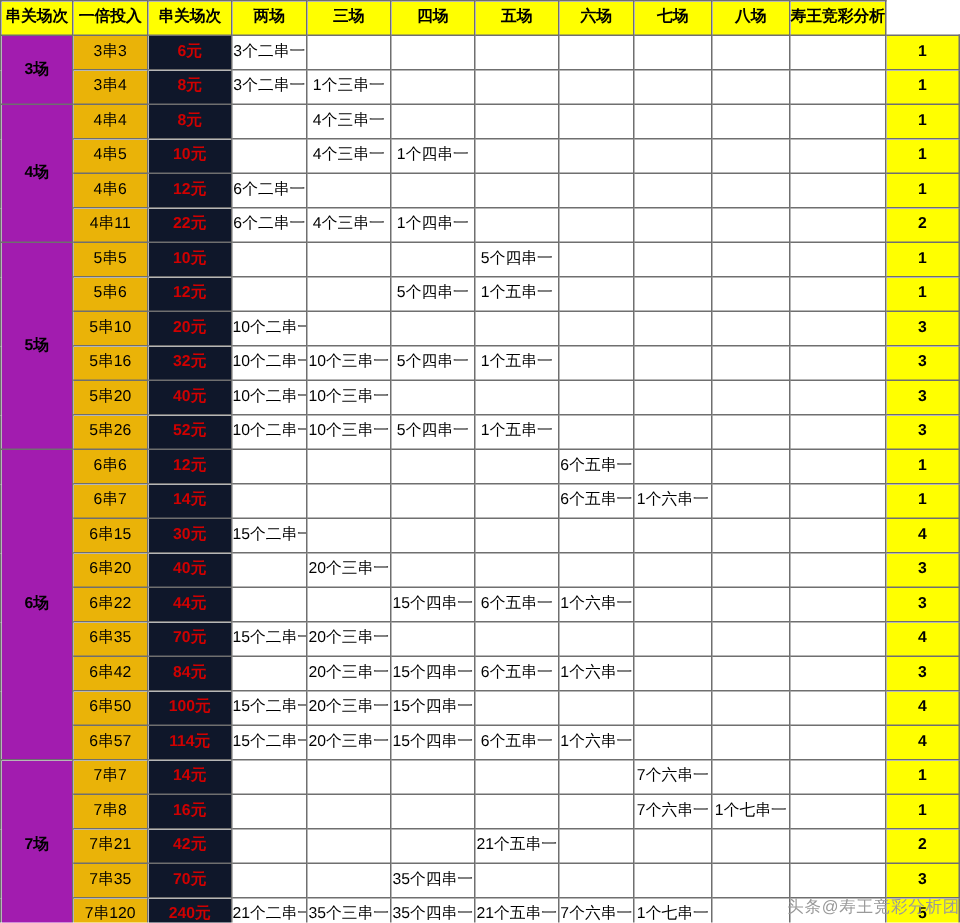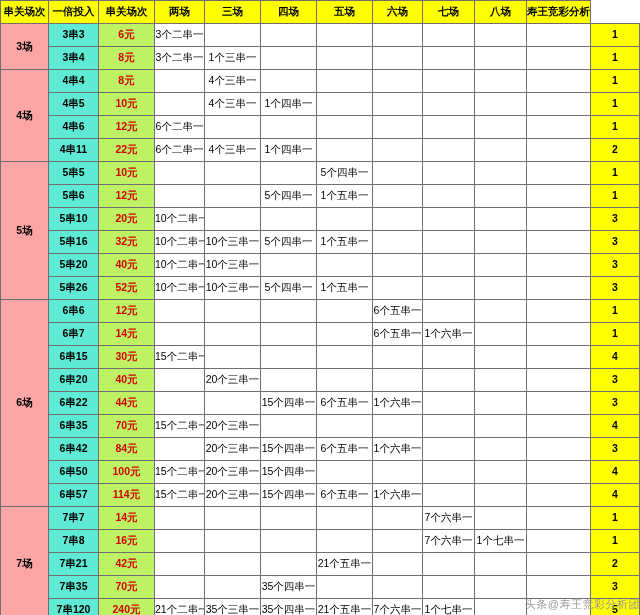--- a/index.html
+++ b/index.html
@@ -28,37 +28,37 @@
   
   thead th{
     background:#ffff00;
     font-weight:bold;
     font-size:11.5px;
     color:#000;
     height:20px;
   }
   
   td.grp{
-    background:#fca5a5;
+    background:#a21caf;
     font-weight:bold;
     font-size:15px;
     color:#000;
   }
   
   td.bet{
-    background:#5eead4;
-    font-weight:bold;
+    background:#eab308;
+    font-weight:normal;
     font-size:11px;
     color:#000;
     text-align:left;
     padding-left:6px;
   }
   
   td.money{
-    background:#bef264;
+    background:#0f172a;
     font-weight:bold;
     font-size:11px;
     color:#d00000;
   }
   td.cell{
     background:#ffffff;
     font-size:9.5px;
     color:#000;
   }
   td.cnt{

